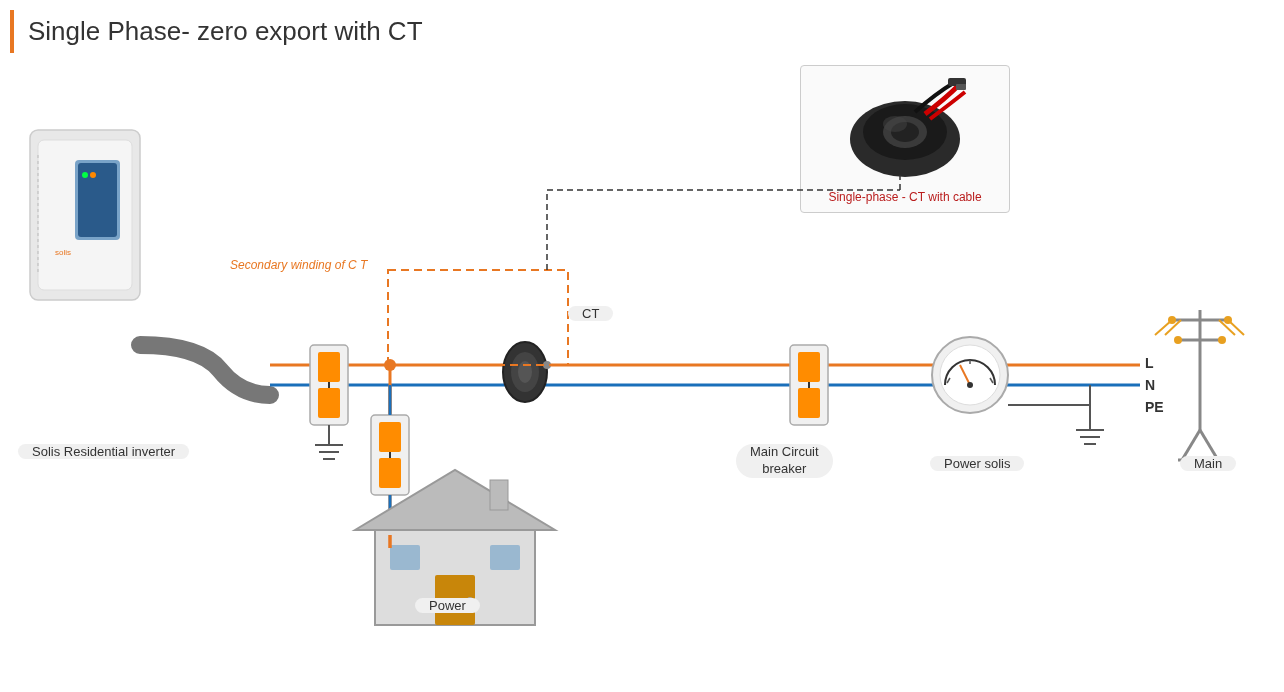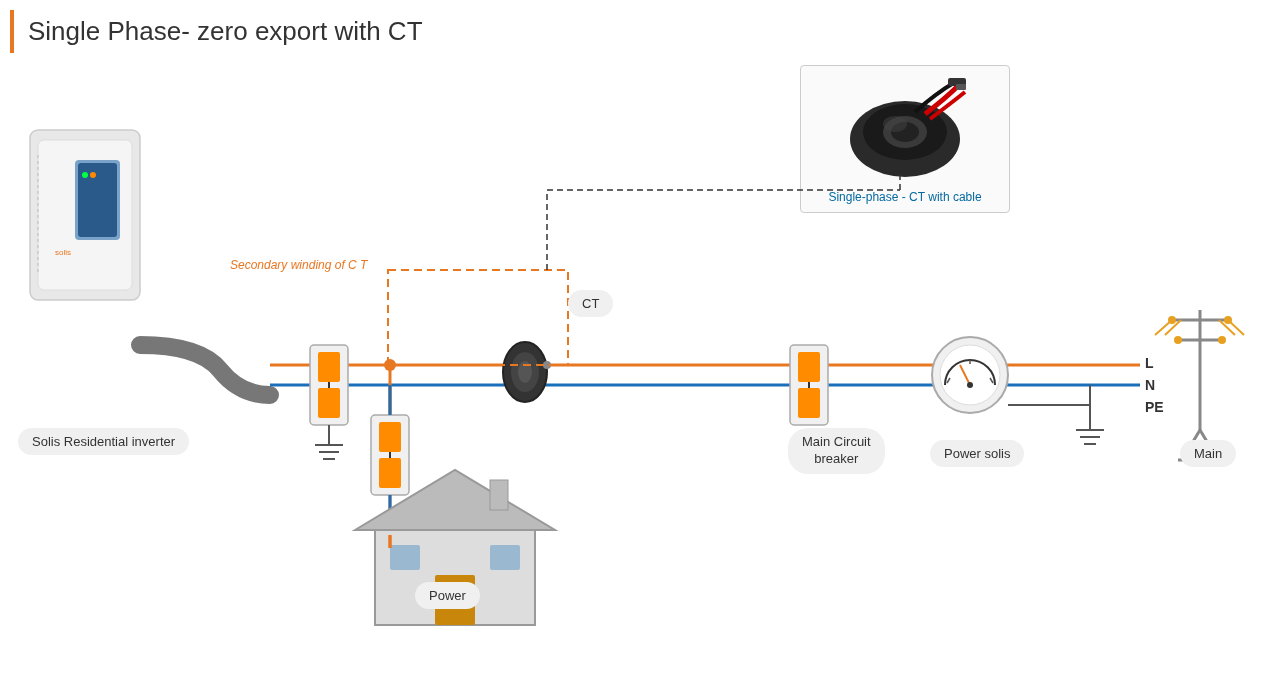--- a/index.html
+++ b/index.html
@@ -39,37 +39,38 @@
       left: 0;
       width: 1284px;
       height: 692px;
     }
 
     
     .label {
       position: absolute;
       background: #f0f0f0;
       border-radius: 20px;
-      padding: 6px 14px;
+      padding: 0 14px;
       font-size: 13px;
       color: #333;
       white-space: nowrap;
       text-align: center;
+      margin-top: 16px;
     }
 
     .label-inverter {
       left: 18px;
       top: 428px;
     }
     .label-ct {
       left: 568px;
       top: 290px;
     }
     .label-main-cb {
-      left: 788px;
+      left: 736px;
       top: 428px;
       line-height: 1.3;
     }
     .label-power-meter {
       left: 930px;
       top: 440px;
     }
     .label-grid {
       left: 1180px;
       top: 440px;
@@ -92,21 +93,21 @@
       text-align: center;
     }
     .ct-box-image {
       width: 150px;
       height: 110px;
       margin: 0 auto;
       display: block;
     }
     .ct-box-label {
       font-size: 12px;
-      color: #0369a1;
+      color: #b91c1c;
       margin-top: 6px;
     }
 
     
     .secondary-label {
       position: absolute;
       top: 258px;
       left: 230px;
       font-size: 12px;
       color: #e87722;

